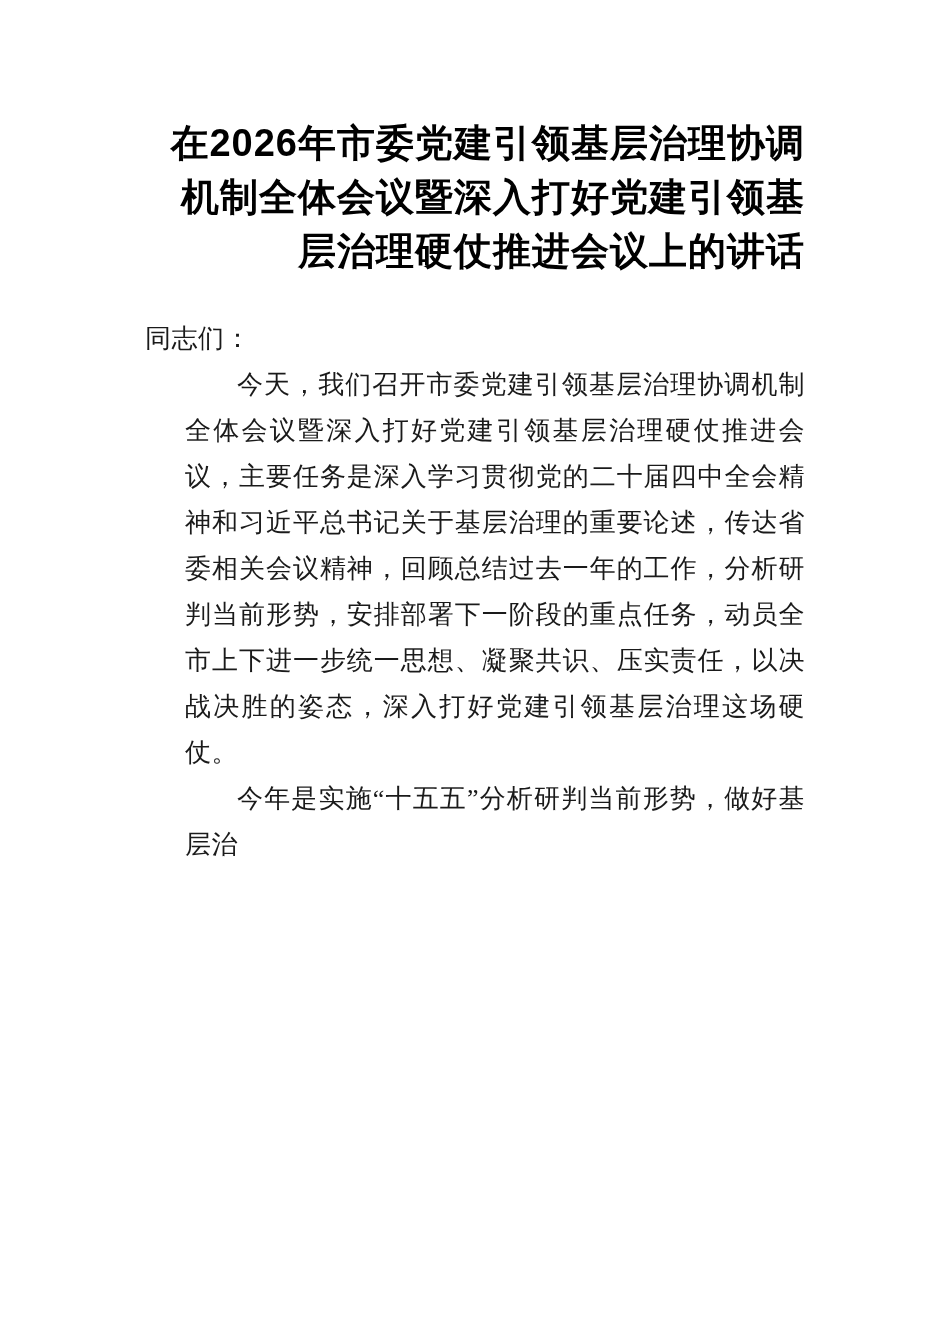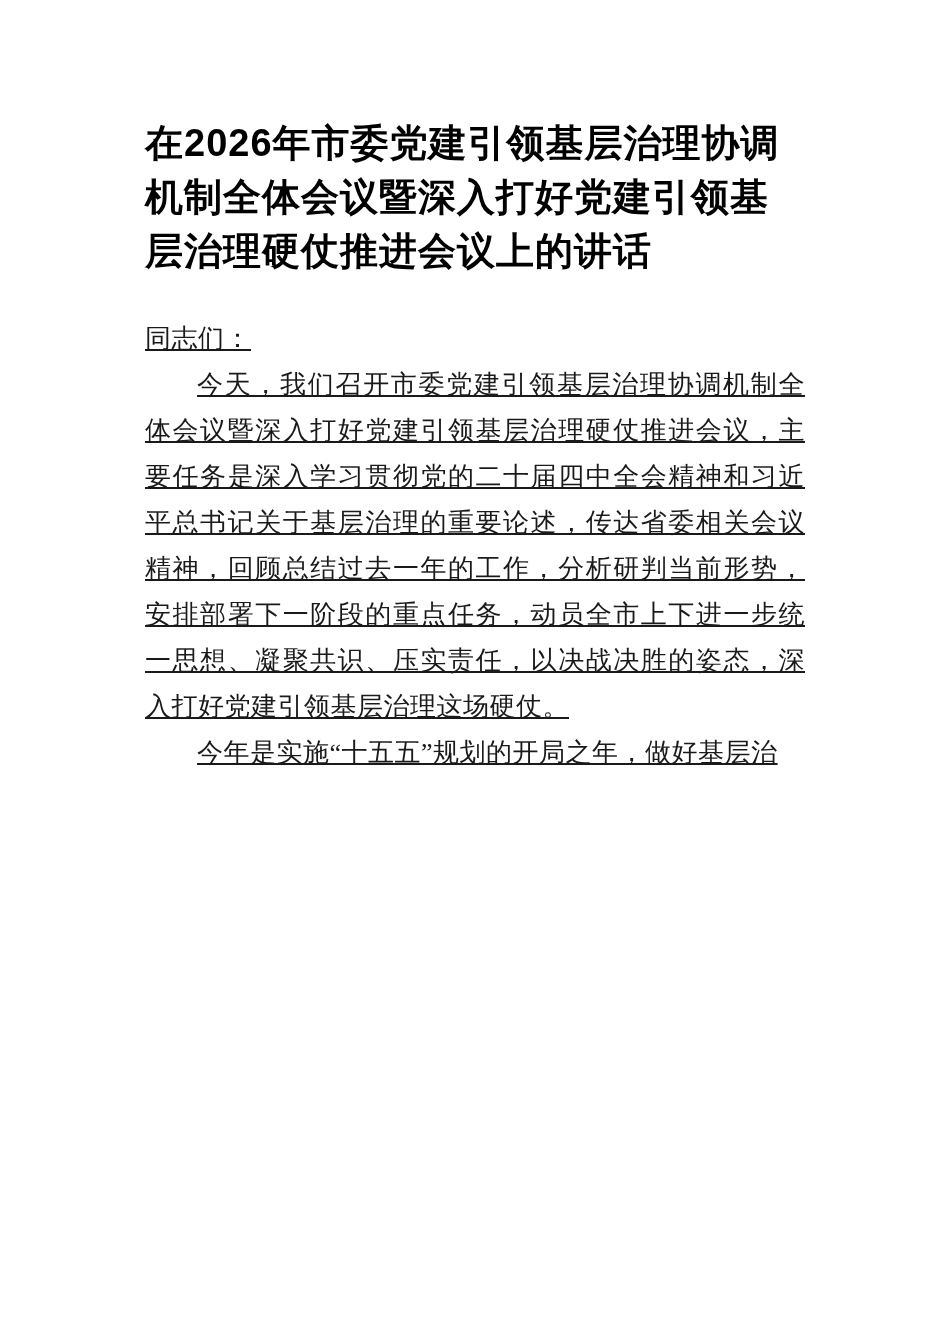--- a/index.html
+++ b/index.html
@@ -14,42 +14,42 @@
     background: #ffffff;
     padding: 116px 145px 160px 145px;
   }
   .doc-title {
     font-family: "Liberation Sans", sans-serif;
     font-weight: bold;
     font-size: 38px;
     line-height: 54px;
     letter-spacing: 1px;
     color: #000000;
-    text-align: left;
+    text-align: right;
     margin-bottom: 38px;
   }
   .doc-body {
     font-size: 26px;
     line-height: 46px;
     letter-spacing: 0.5px;
     color: #1a1a1a;
     text-align: justify;
-    text-decoration: underline;
   }
   .salutation {
     text-indent: 0;
   }
   .para {
     text-indent: 2em;
+    margin-left: 40px;
   }
 </style>
 </head>
 <body>
 
 <div class="page">
   <h1 class="doc-title">在2026年市委党建引领基层治理协调机制全体会议暨深入打好党建引领基层治理硬仗推进会议上的讲话</h1>
 
   <div class="doc-body">
     <p class="salutation">同志们：</p>
     <p class="para">今天，我们召开市委党建引领基层治理协调机制全体会议暨深入打好党建引领基层治理硬仗推进会议，主要任务是深入学习贯彻党的二十届四中全会精神和习近平总书记关于基层治理的重要论述，传达省委相关会议精神，回顾总结过去一年的工作，分析研判当前形势，安排部署下一阶段的重点任务，动员全市上下进一步统一思想、凝聚共识、压实责任，以决战决胜的姿态，深入打好党建引领基层治理这场硬仗。</p>
-    <p class="para">今年是实施“十五五”规划的开局之年，做好基层治</p>
+    <p class="para">今年是实施“十五五”分析研判当前形势，做好基层治</p>
   </div>
 </div>
 
 </body></html>

